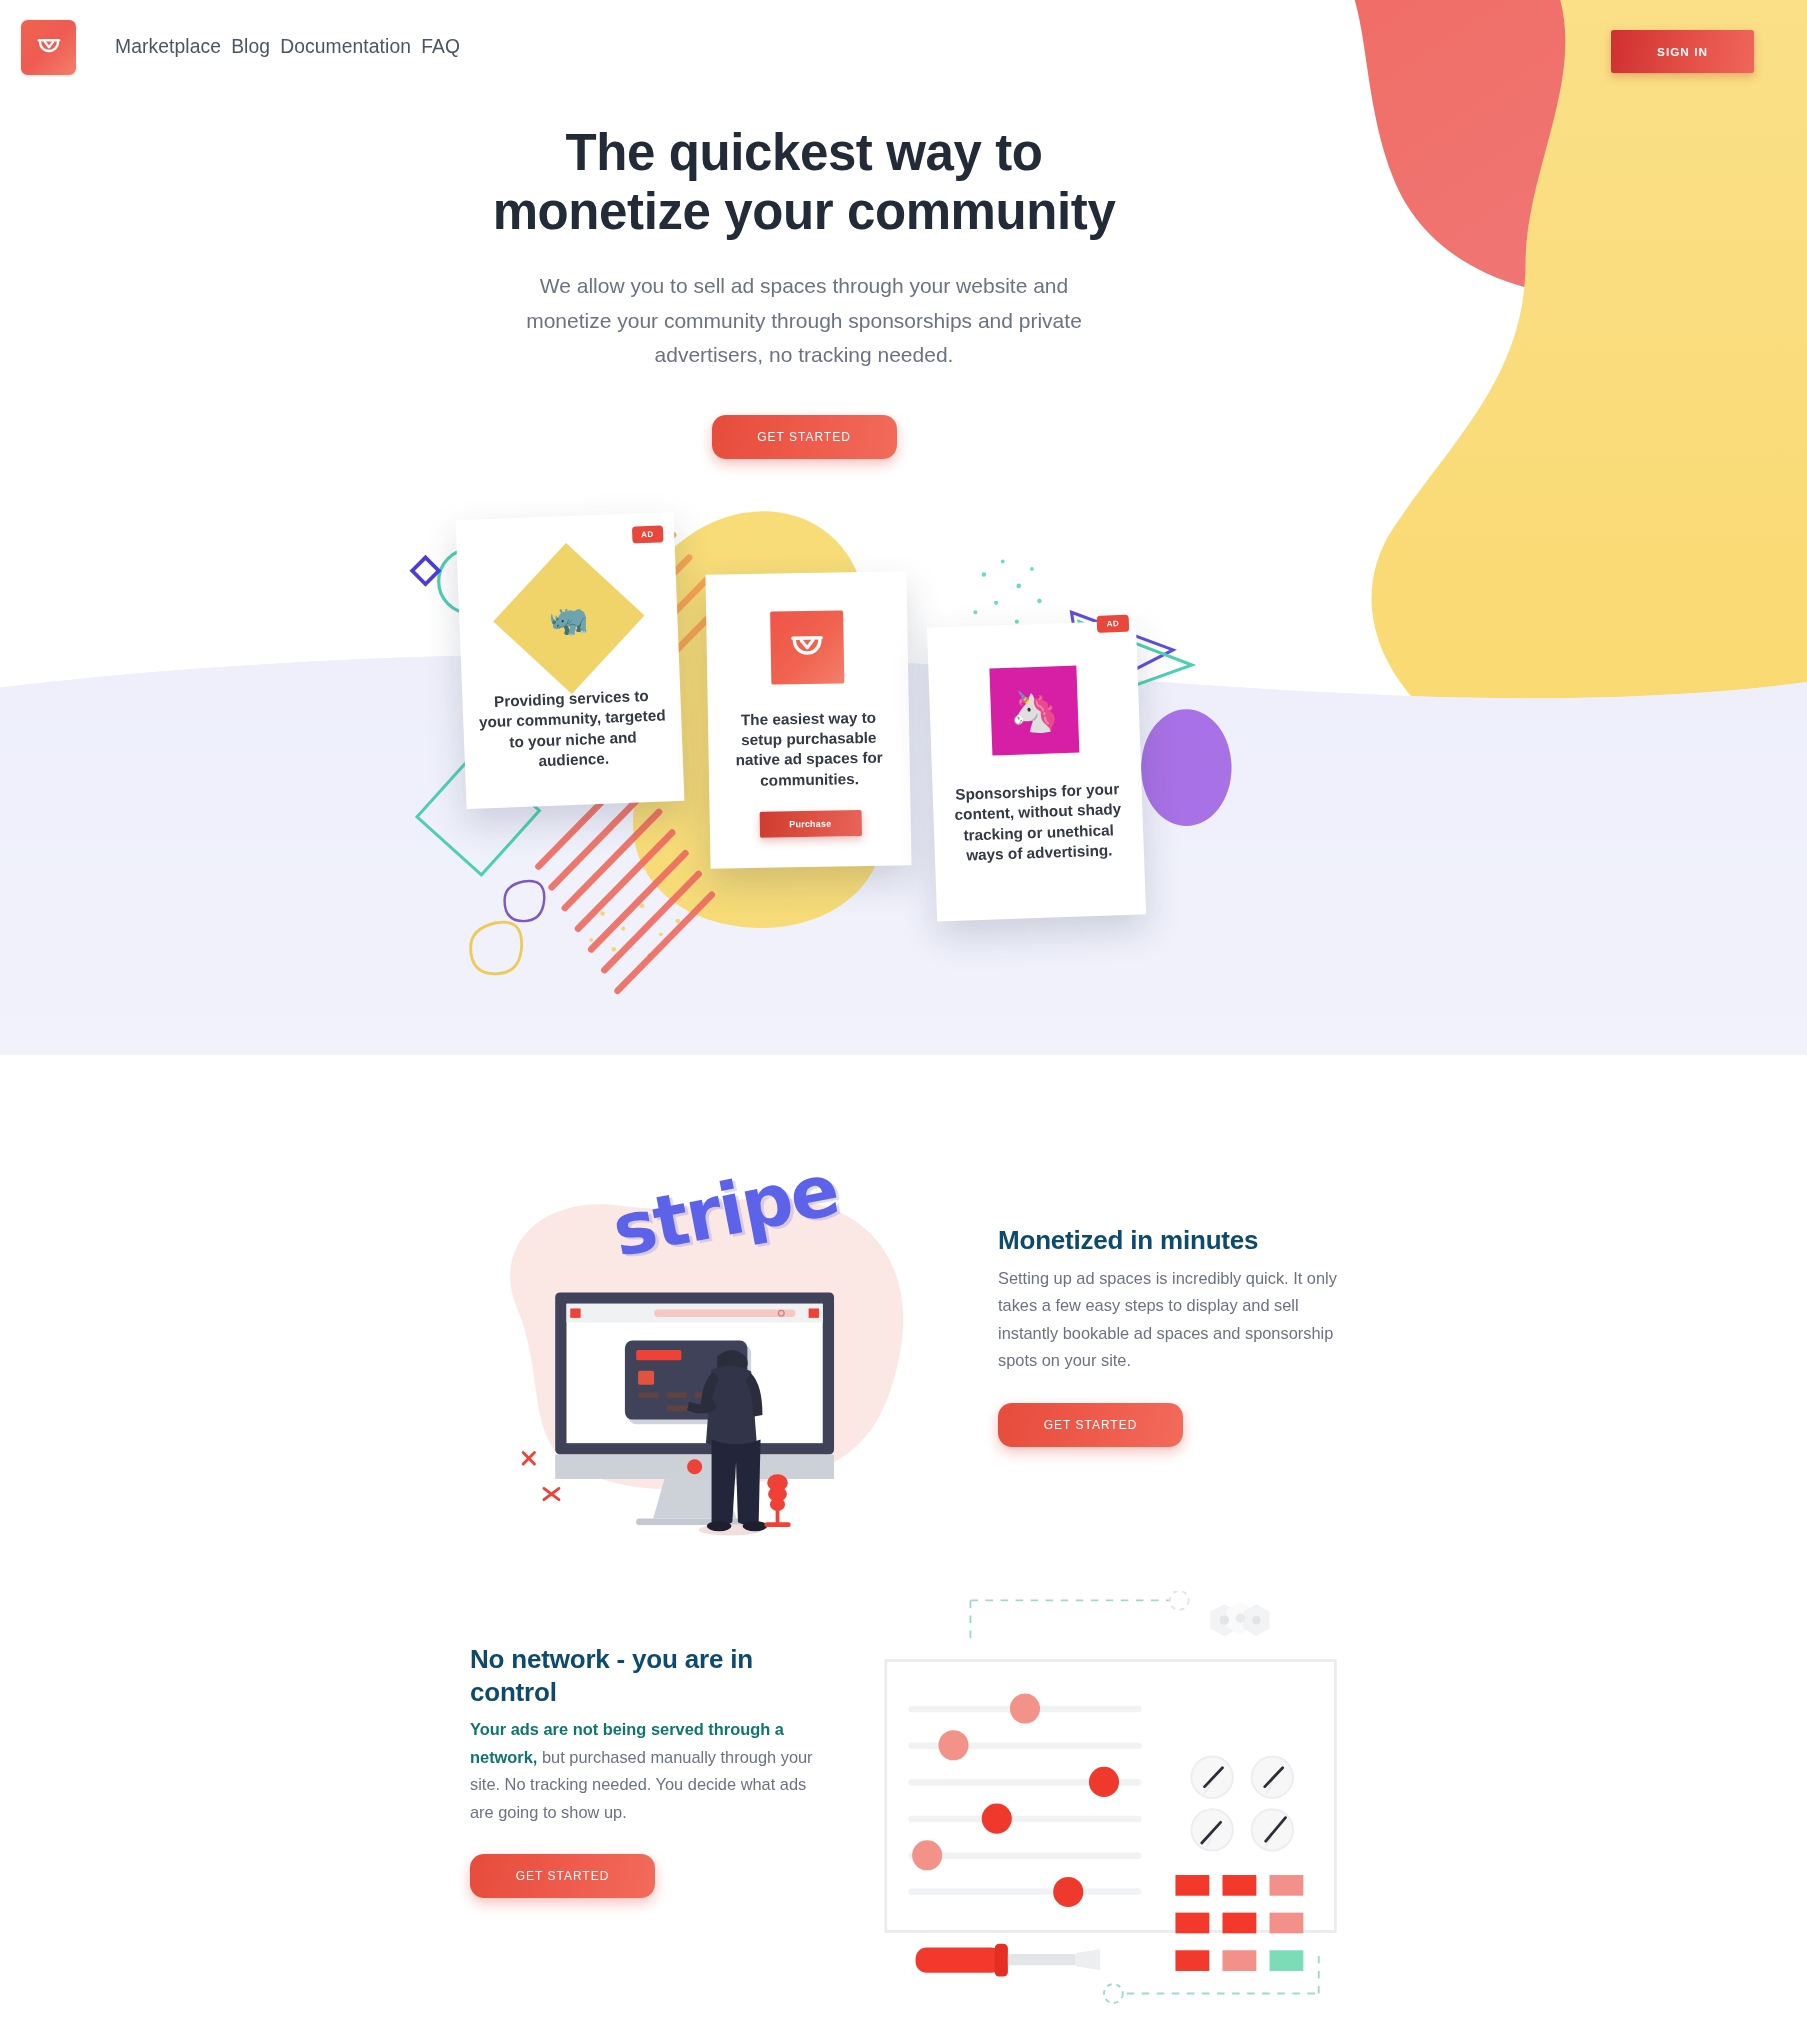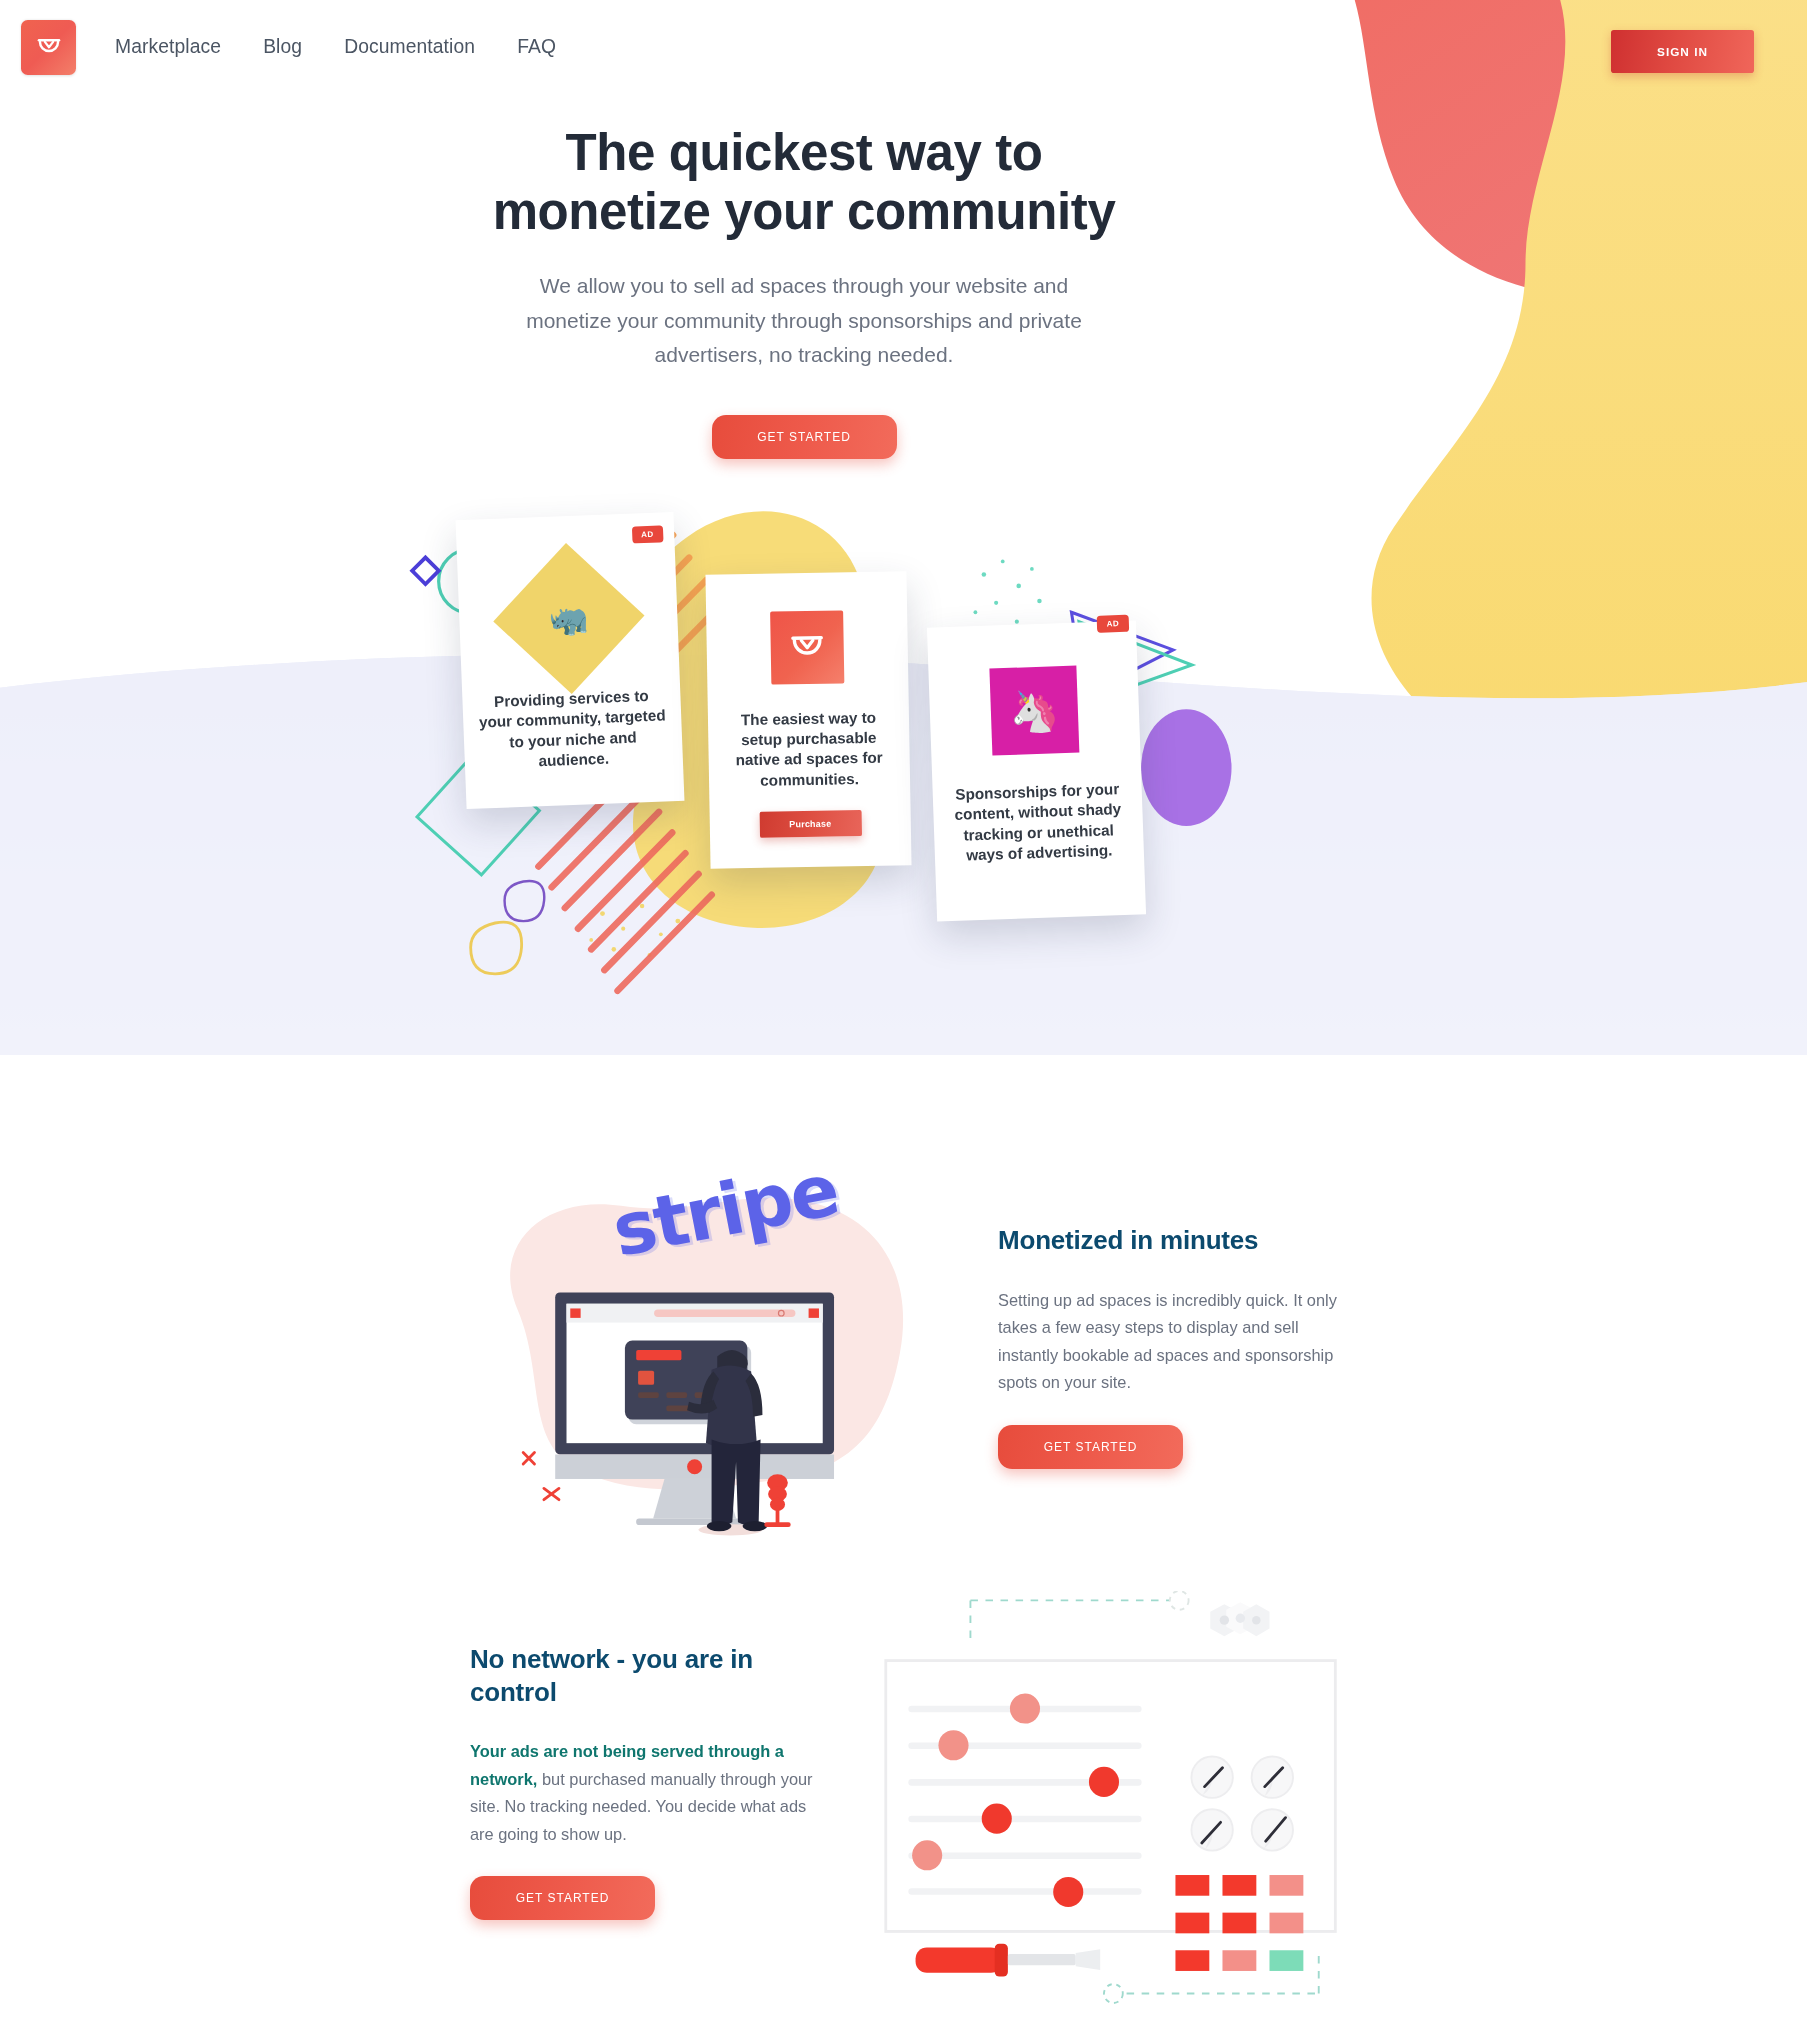--- a/index.html
+++ b/index.html
@@ -19,21 +19,21 @@
   
   .wave-band { position:absolute; left:0; top:650px; width:1808px; height:405px; z-index:1; pointer-events:none; }
 
   
   .nav { position:absolute; top:0; left:0; width:1808px; height:94px; z-index:40;
          display:flex; align-items:center; padding:0 0 0 21px; }
   .logo { width:55px; height:55px; border-radius:6.6px;
           background:linear-gradient(135deg,#f0634f 0%,#ef5b53 50%,#f37f6a 100%);
           display:flex; align-items:center; justify-content:center; flex:0 0 auto;
           box-shadow:0 0.9px 2.8px rgba(0,0,0,.12); }
-  .nav-links { display:flex; align-items:center; gap:42px; margin-left:39px; }
+  .nav-links { display:flex; align-items:center; gap:10px; margin-left:39px; }
   .nav-links a { color:#4b5563; font-size:19.3px; text-decoration:none; letter-spacing:0.1px; white-space:nowrap; }
   .signin-btn { position:absolute; right:54px; top:30px; width:143px; height:43px;
      background:linear-gradient(100deg,#cf3030 0%,#e04a42 45%,#f0665a 100%);
      color:#fff; border:0; border-radius:2.8px; font-size:11.8px; font-weight:bold;
      letter-spacing:1px; cursor:pointer; box-shadow:0 3.8px 9.4px rgba(200,60,50,.30);
      display:flex; align-items:center; justify-content:center; z-index:45; }
 
   
   .hero { position:absolute; top:124px; left:0; width:1608px; text-align:center; z-index:20; }
   .hero h1 { font-size:51px; line-height:1.15; font-weight:bold; color:#232b38;
@@ -69,21 +69,21 @@
         display:flex;align-items:center;justify-content:center;margin:0 auto 28px; }
   .card3 .art span { font-size:40px; line-height:1; }
   .purchase-btn { margin-top:21px; width:102px; height:26px; font-size:9px;
         letter-spacing:0.2px; font-weight:bold; border-radius:1.9px; border:0; color:#fff;
         background:linear-gradient(100deg,#cf3b30 0%,#de4f42 50%,#e8655a 100%);
         box-shadow:0 3.8px 8.5px rgba(200,60,50,.30); cursor:pointer; }
 
   
   .feature { position:absolute; }
   .feature h2 { font-size:26px; font-weight:bold; color:#0c4a6e; letter-spacing:-0.2px; line-height:1.25; }
-  .feature .body { margin-top:30px; font-size:16.4px; line-height:1.68; color:#6b7280; }
+  .feature .body { margin-top:8px; font-size:16.4px; line-height:1.68; color:#6b7280; }
   .feature .body b { color:#0f766e; font-weight:bold; }
   .feature .btn-red { width:185px; height:44px; font-size:12px; margin-top:28px; }
 
   .sec1-text { left:998px; top:1224px; width:358px; }
   .sec2-text { left:470px; top:1643px; width:348px; }
 
   .illu { position:absolute; }
   .illu-stripe { left:461px; top:1168px; width:471px; height:377px; }
   .illu-panel  { left:876px; top:1591px; width:471px; height:395px; }
 

